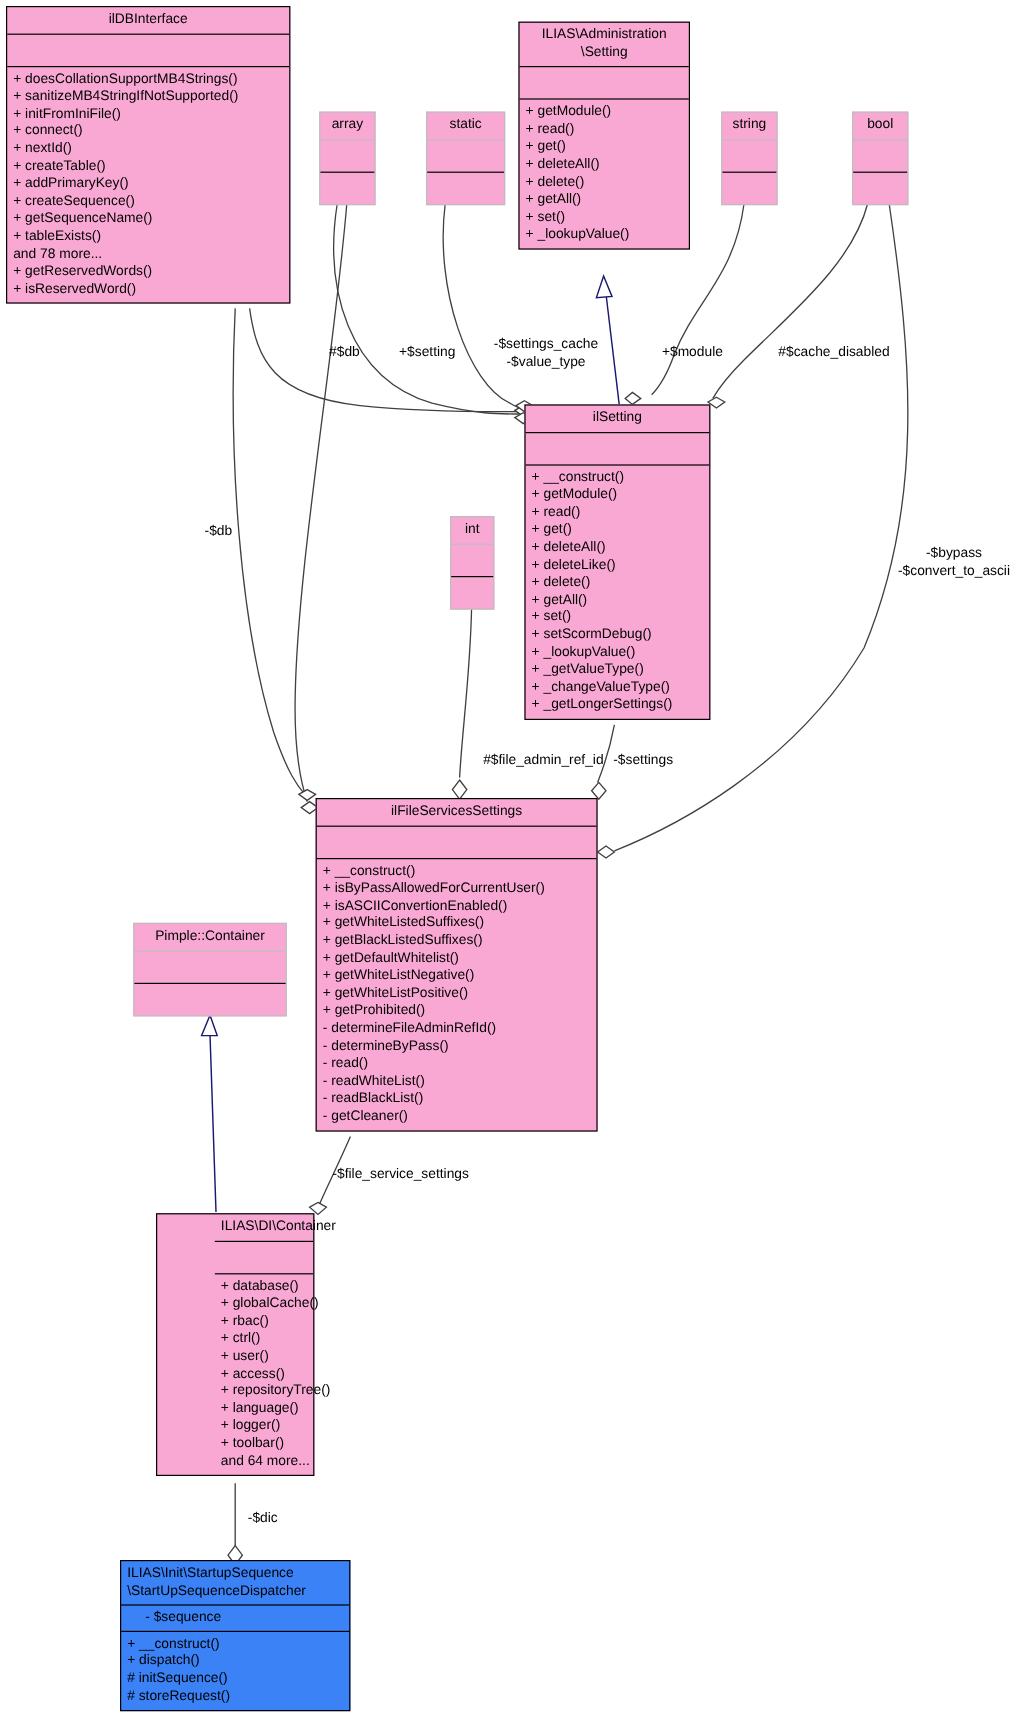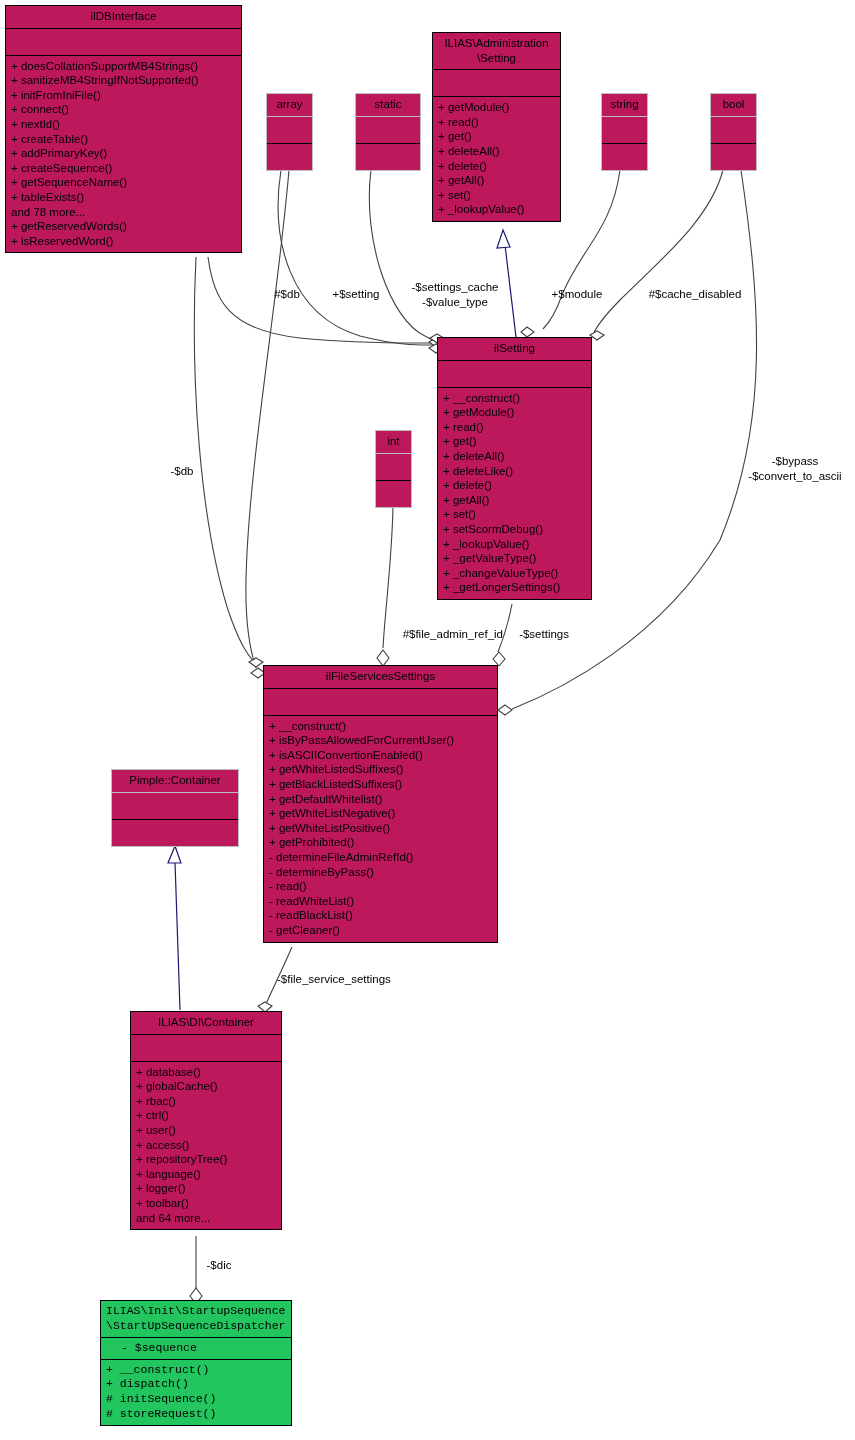--- a/index.html
+++ b/index.html
@@ -18,36 +18,35 @@
   #edges {
     position: absolute;
     left: 0; top: 0;
     width: 855px;
     height: 1440px;
     pointer-events: none;
   }
   .uml-class {
     position: absolute;
     box-sizing: border-box;
-    background: #be185d;
+    background: #f9a8d4;
     border: 1px solid #000000;
     font-size: 11.5px;
     color: #000000;
     line-height: 14.6px;
   }
   .uml-class.light {
     border-color: #bdbdbd;
   }
   .uml-class.light .cls-name,
   .uml-class.light .cls-sep {
     border-color: #bdbdbd;
   }
   .uml-class.grey {
-    background: #22c55e;
-    font-family: Liberation Mono, monospace;
+    background: #3b82f6;
   }
   .cls-name {
     text-align: center;
     padding: 3px 5px 4px 5px;
     border-bottom: 1px solid #000000;
     white-space: pre-line;
   }
   .cls-attrs {
     padding: 3px 20px;
     border-bottom: 1px solid #000000;
@@ -157,21 +156,21 @@
     <div class="cls-attrs empty"></div>
     <div class="cls-ops empty"></div>
   </div>
 
   <div class="uml-class light" style="left:355px; top:93px; width:66px;">
     <div class="cls-name">static</div>
     <div class="cls-attrs empty"></div>
     <div class="cls-ops empty"></div>
   </div>
 
-  <div class="uml-class" style="left:432px; top:32px; width:129px;">
+  <div class="uml-class" style="left:432px; top:18px; width:143px;">
     <div class="cls-name">ILIAS\Administration
 \Setting</div>
     <div class="cls-attrs empty"></div>
     <div class="cls-ops">
       <div class="member">+ getModule()</div>
       <div class="member">+ read()</div>
       <div class="member">+ get()</div>
       <div class="member">+ deleteAll()</div>
       <div class="member">+ delete()</div>
       <div class="member">+ getAll()</div>
@@ -240,21 +239,21 @@
       <div class="member">- getCleaner()</div>
     </div>
   </div>
 
   <div class="uml-class light" style="left:111px; top:769px; width:128px;">
     <div class="cls-name">Pimple::Container</div>
     <div class="cls-attrs empty"></div>
     <div class="cls-ops empty"></div>
   </div>
 
-  <div class="uml-class" style="left:130px; top:1011px; width:152px;">
+  <div class="uml-class" style="left:130px; top:1011px; width:132px;padding-left:48px;">
     <div class="cls-name">ILIAS\DI\Container</div>
     <div class="cls-attrs empty"></div>
     <div class="cls-ops">
       <div class="member">+ database()</div>
       <div class="member">+ globalCache()</div>
       <div class="member">+ rbac()</div>
       <div class="member">+ ctrl()</div>
       <div class="member">+ user()</div>
       <div class="member">+ access()</div>
       <div class="member">+ repositoryTree()</div>
@@ -283,27 +282,27 @@
 
   <div class="edge-label" style="left:324px; top:287px; width:64px;">+$setting</div>
 
   <div class="edge-label" style="left:392px; top:280px; width:126px;">-$settings_cache
 -$value_type</div>
 
   <div class="edge-label" style="left:541px; top:287px; width:72px;">+$module</div>
 
   <div class="edge-label" style="left:638px; top:287px; width:114px;">#$cache_disabled</div>
 
-  <div class="edge-label" style="left:160px; top:464px; width:44px;">-$db</div>
+  <div class="edge-label" style="left:160px; top:436px; width:44px;">-$db</div>
 
 
   <div class="edge-label" style="left:735px; top:454px; width:120px;">-$bypass
 -$convert_to_ascii</div>
 
   <div class="edge-label" style="left:378px; top:627px; width:125px; text-align:right;">#$file_admin_ref_id</div>
 
-  <div class="edge-label" style="left:503px; top:627px; width:66px; text-align:right;">-$settings</div>
+  <div class="edge-label" style="left:503px; top:627px; width:66px; text-align:center;">-$settings</div>
 
   <div class="edge-label" style="left:277px; top:972px; width:160px; text-align:left;">-$file_service_settings</div>
 
   <div class="edge-label" style="left:199px; top:1258px; width:40px; text-align:center;">-$dic</div>
 
 </div>
 
 </body></html>

